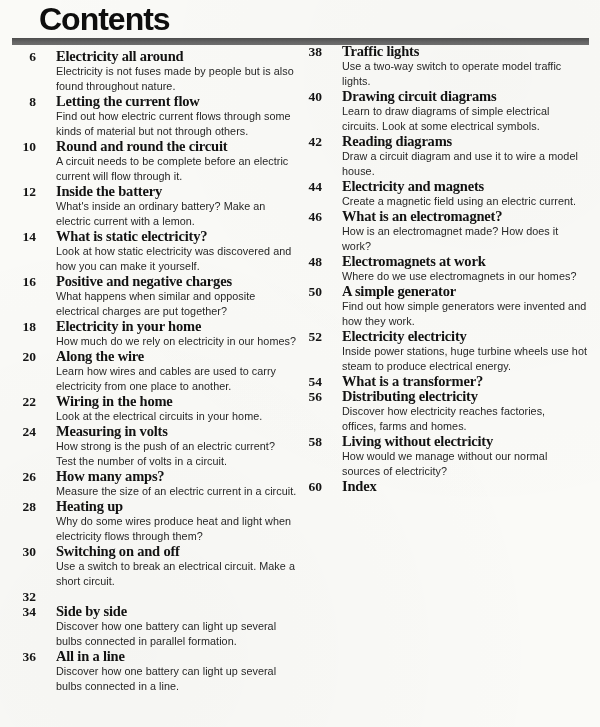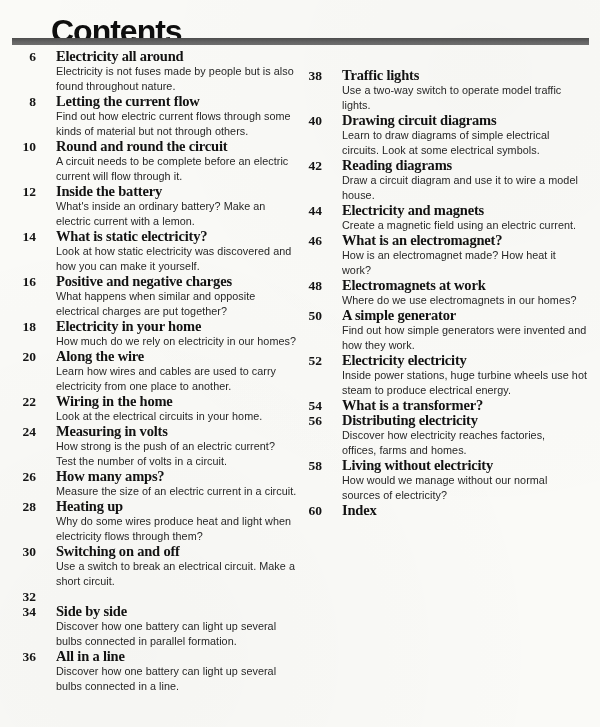--- a/index.html
+++ b/index.html
@@ -11,32 +11,32 @@
     color:#1a1a1a;
   }
   .page{
     position:relative;width:600px;height:727px;overflow:hidden;
     background:
       radial-gradient(circle at 80% 10%, rgba(0,0,0,0.015), transparent 60%),
       radial-gradient(circle at 20% 90%, rgba(0,0,0,0.02), transparent 55%),
       #fafaf7;
   }
   .page-title{
-    position:absolute;left:39px;top:2px;margin:12px;
+    position:absolute;left:39px;top:2px;margin:0;
     font-family:"Liberation Sans","DejaVu Sans",sans-serif;
     font-size:32px;line-height:34px;font-weight:700;
     letter-spacing:-1px;color:#0e0e0e;
   }
   .rule-bar{
     position:absolute;left:12px;top:38px;width:577px;height:7px;
     background:linear-gradient(180deg,#4c4c4c 0%,#606060 45%,#6f6f6f 100%);
   }
   .col{position:absolute;}
   .col-left{left:14px;top:49px;width:286px;}
-  .col-right{left:296px;top:68px;width:300px;}
+  .col-right{left:296px;top:44px;width:300px;}
   .entry{display:flex;margin:0 0 0 0;}
   .num{
     flex:0 0 auto;text-align:right;
     font-family:"Liberation Serif","DejaVu Serif",serif;
     font-weight:700;font-size:13.5px;line-height:15px;color:#141414;
     margin-right:8px;
   }
   .col-left .num{width:22px;}
   .col-right .num{width:26px;}
   .body{flex:1 1 auto;min-width:0;margin-left:12px;}
@@ -228,21 +228,21 @@
     <div class="body">
       <div class="title">Electricity and magnets</div>
       <div class="desc">Create a magnetic field using an electric current.</div>
     </div>
   </div>
 
   <div class="entry">
     <div class="num">46</div>
     <div class="body">
       <div class="title">What is an electromagnet?</div>
-      <div class="desc">How is an electromagnet made? How heat it
+      <div class="desc">How is an electromagnet made? How does it
 work?</div>
     </div>
   </div>
 
   <div class="entry">
     <div class="num">48</div>
     <div class="body">
       <div class="title">Electromagnets at work</div>
       <div class="desc">Where do we use electromagnets in our homes?</div>
     </div>

